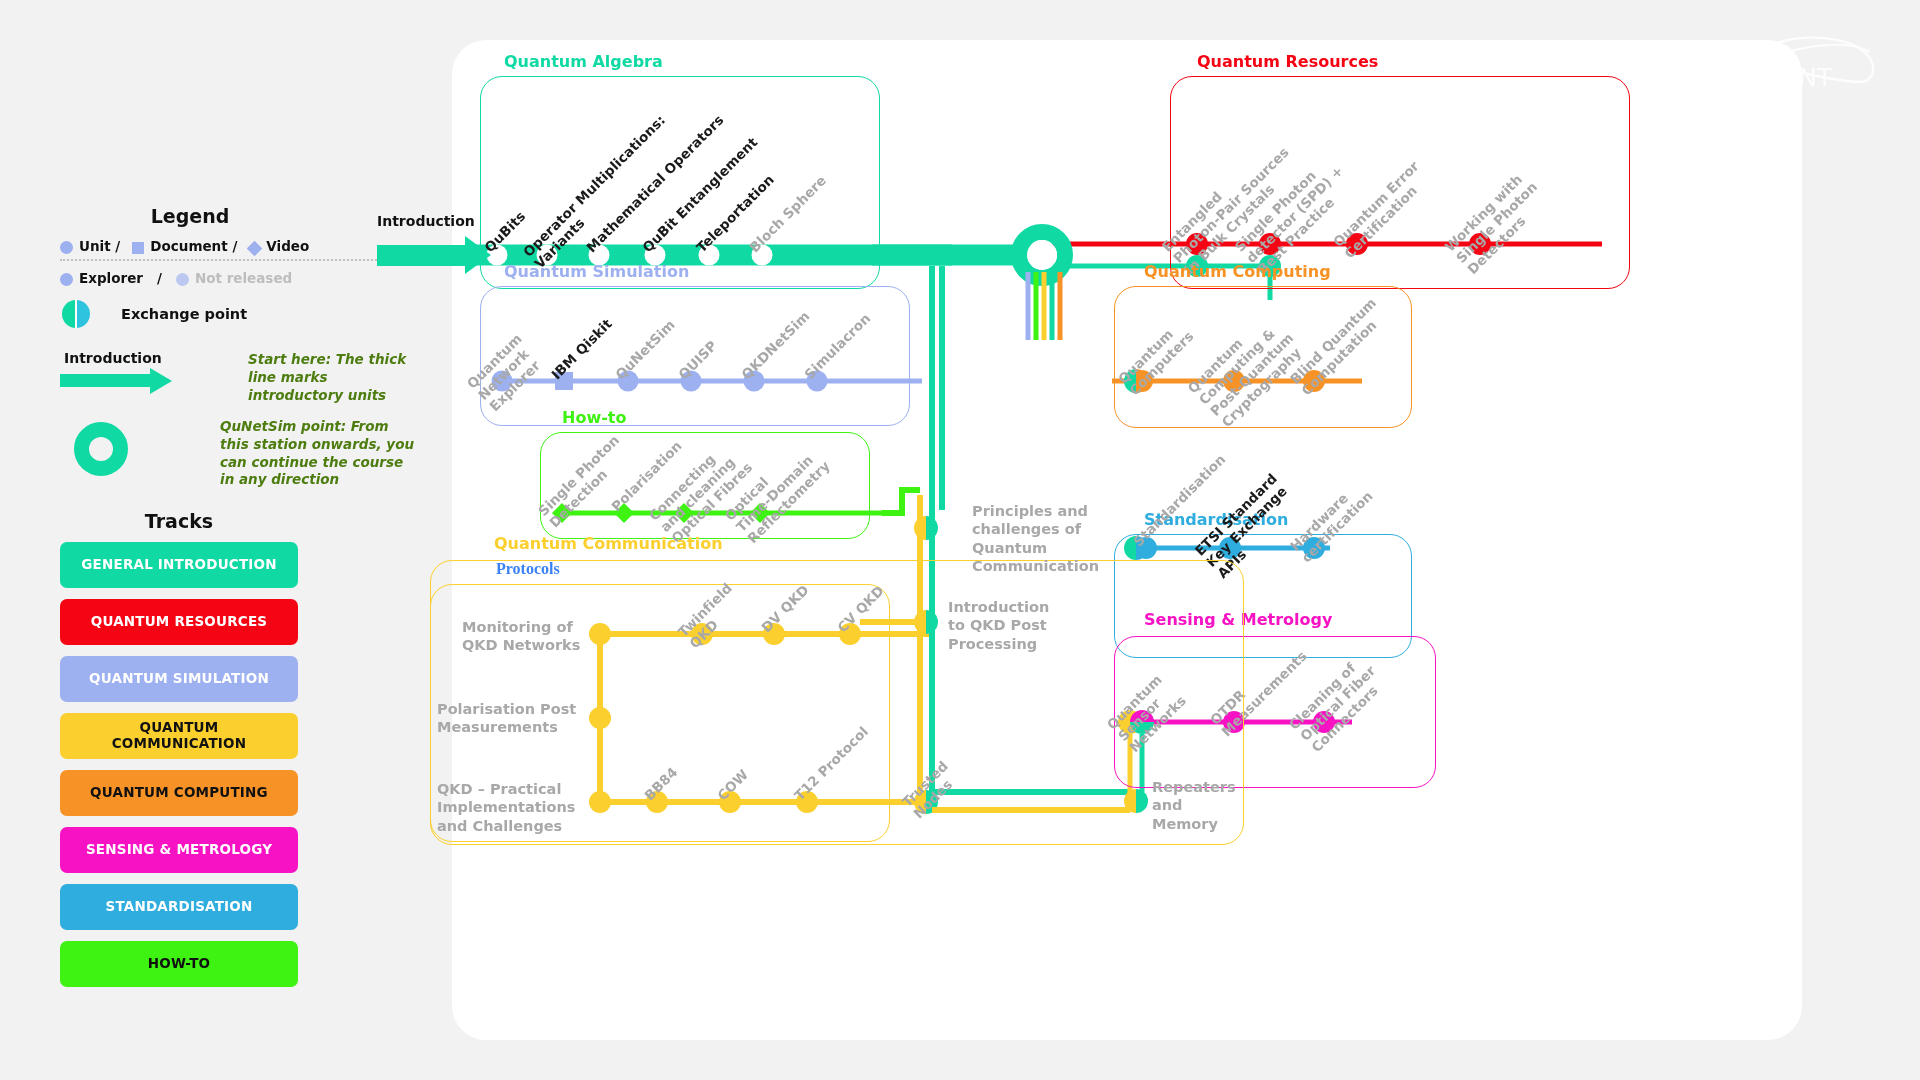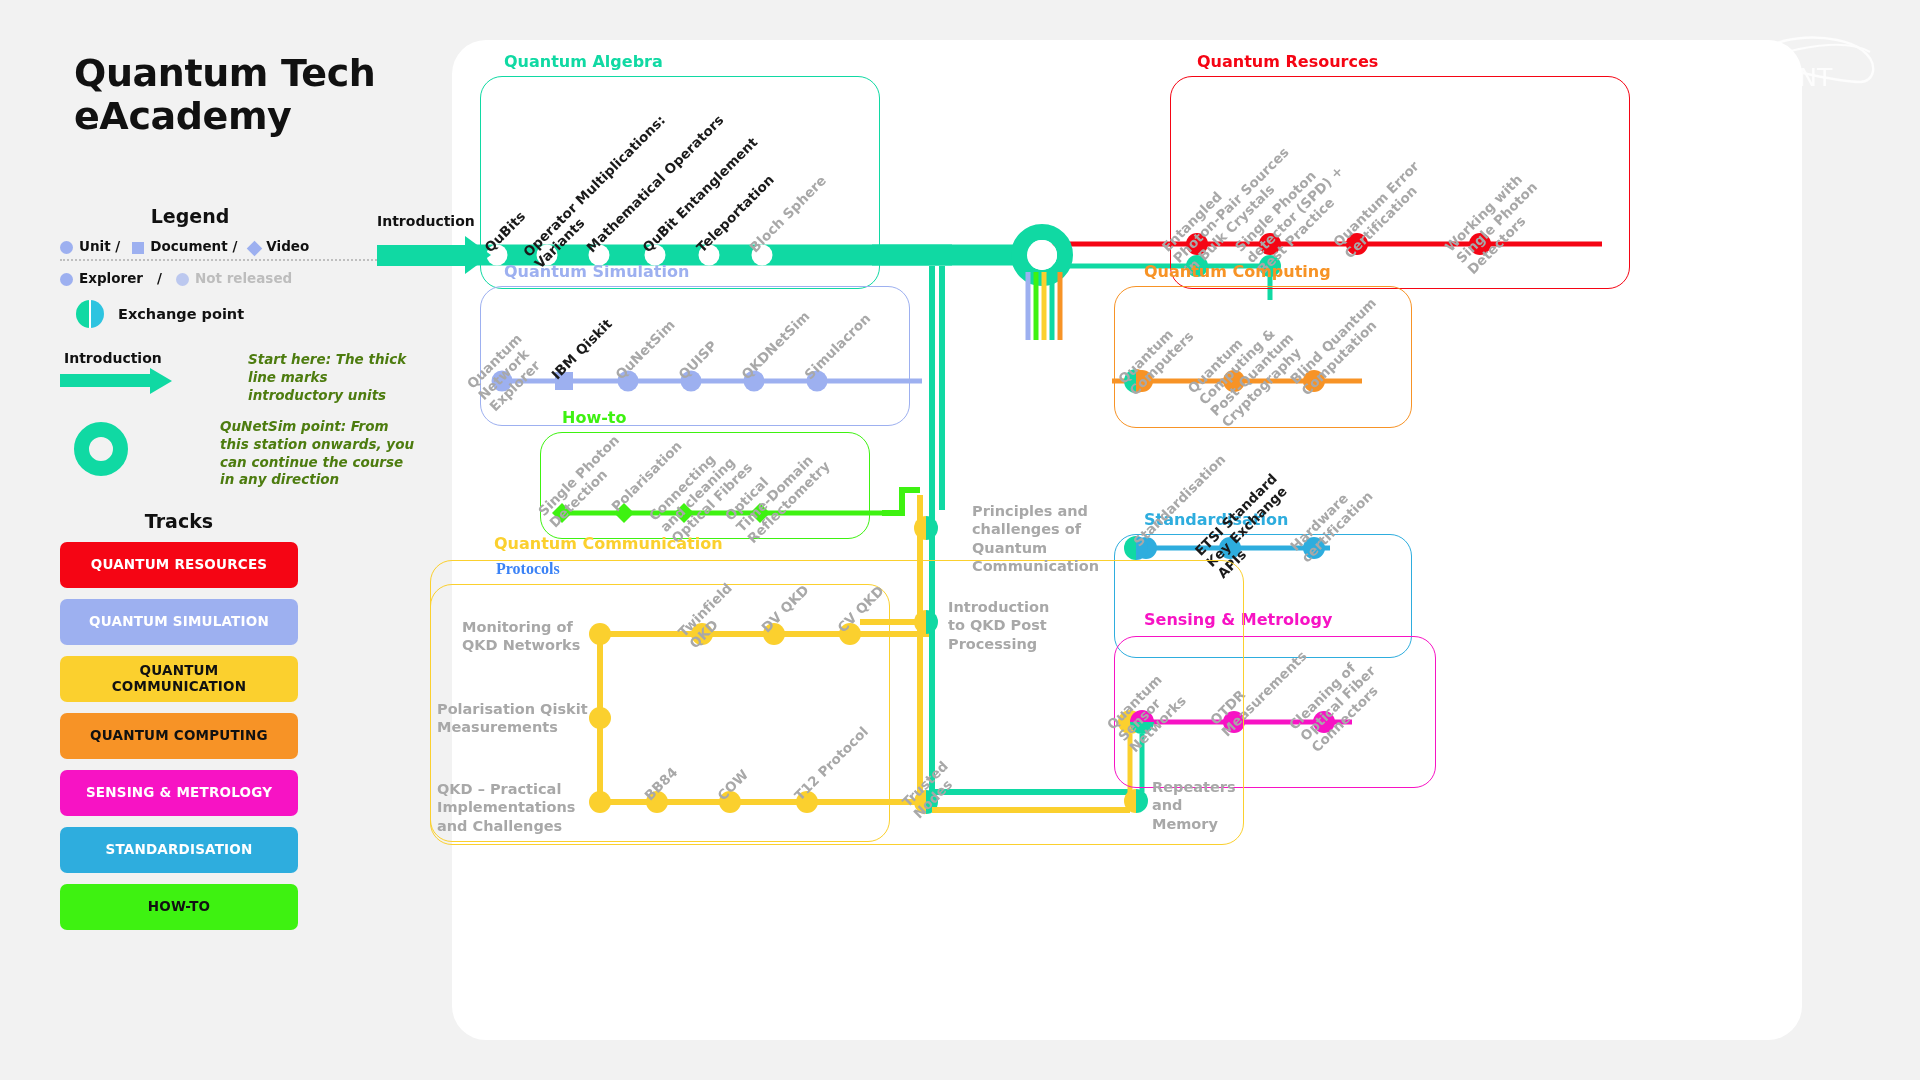--- a/index.html
+++ b/index.html
@@ -32,21 +32,21 @@
   }
   .legend-row.dotted-under {
     border-bottom: 2px dotted #bfbfbf; padding-bottom: 5px; margin-bottom: 5px;
   }
   .dot-s { width: 13px; height: 13px; border-radius: 50%; background: #9db0f0; display: inline-block; flex: none; }
   .sq-s  { width: 12px; height: 12px; background: #9db0f0; display: inline-block; flex: none; }
   .di-s  { width: 11px; height: 11px; background: #9db0f0; display: inline-block; flex: none; transform: rotate(45deg); }
   .dot-faded { background: #bcc8ef; }
   .muted-txt { color: #bdbdbd; }
 
-  #exchange-legend { position: absolute; left: 76px; top: 300px; display: flex; align-items: center; gap: 14px; }
+  #exchange-legend { position: absolute; left: 62px; top: 300px; display: flex; align-items: center; gap: 31px; }
   .halfdot {
     width: 28px; height: 28px; border-radius: 50%;
     background: linear-gradient(90deg, #10d9a3 0 46%, #ffffff 46% 54%, #2ec4e0 54% 100%);
   }
   #exchange-legend .lbl { font-size: 14.5px; font-weight: 800; color: #111; }
 
   #intro-legend { position: absolute; left: 60px; top: 350px; width: 330px; }
   #intro-legend .intro-word { font-size: 14px; font-weight: 800; color: #111; margin-left: 4px; }
   #intro-legend .arrow-wrap { position: relative; width: 120px; height: 26px; margin-top: 2px; }
   .arrow-shape { position: absolute; left: 0; top: 6px; width: 96px; height: 13px; background: #10d9a3; }
@@ -104,22 +104,20 @@
 
   #geant-logo { position: absolute; right: 36px; top: 26px; width: 150px; height: 66px; opacity: 0.85; }
 </style>
 </head>
 <body>
 
 <div id="root">
 
   <div id="left-panel">
 
-    <div id="page-title">Quantum Tech
-eAcademy</div>
 
     <div id="legend-block">
       <div class="legend-heading">Legend</div>
 
       <div class="legend-row dotted-under">
         <span class="dot-s"></span>
         <span>Unit /</span>
         <span class="sq-s" style="margin-left:6px"></span>
         <span>Document /</span>
         <span class="di-s" style="margin-left:6px"></span>
@@ -150,20 +148,23 @@
     </div>
 
     <div id="exch-note-block">
       <span class="ring"></span>
       <div class="note-txt" id="exch-note">QuNetSim point: From this station onwards, you can continue the course in any direction</div>
     </div>
 
     <div id="tracks-block">
       <div class="tracks-heading">Tracks</div>
       <div id="tracks-list">
+          <div class="track-btn" style="background: rgb(16, 217, 163); color: rgb(255, 255, 255);">
+            <span>GENERAL INTRODUCTION</span>
+          </div>
           <div class="track-btn" style="background: rgb(245, 5, 20); color: rgb(255, 255, 255);">
             <span>QUANTUM RESOURCES</span>
           </div>
           <div class="track-btn" style="background: rgb(157, 176, 240); color: rgb(255, 255, 255);">
             <span>QUANTUM SIMULATION</span>
           </div>
           <div class="track-btn" style="background: rgb(251, 208, 46); color: rgb(17, 17, 17);">
             <span>QUANTUM COMMUNICATION</span>
           </div>
           <div class="track-btn" style="background: rgb(247, 147, 38); color: rgb(17, 17, 17);">
@@ -324,21 +325,21 @@
         <div class="grp-title" style="left: 44px; top: 520px; color: #3b82f6; font-family: Liberation Serif, serif;">Protocols</div>
         <div class="grp-box" style="left: -22px; top: 544px; width: 460px; height: 258px; border: 1.3px solid rgb(251, 208, 46);"></div>
         <div class="diag-label" style="left: 246px; top: 580px;">Twinfield<br>QKD</div>
         <div class="diag-label" style="left: 318px; top: 580px;">DV QKD</div>
         <div class="diag-label" style="left: 394px; top: 580px;">CV QKD</div>
         <div class="diag-label" style="left: 201px; top: 748px;">BB84</div>
         <div class="diag-label" style="left: 274px; top: 748px;">COW</div>
         <div class="diag-label" style="left: 351px; top: 748px;">T12 Protocol</div>
         <div class="flat-label rt" style="left: 10px; top: 578px; width: 130px;">Monitoring of
 QKD Networks</div>
-        <div class="flat-label rt" style="left: -15px; top: 660px; width: 155px;">Polarisation Qiskit
+        <div class="flat-label rt" style="left: -15px; top: 660px; width: 155px;">Polarisation Post
 Measurements</div>
         <div class="flat-label rt" style="left: -15px; top: 740px; width: 155px;">QKD – Practical
 Implementations
 and Challenges</div>
         <div class="flat-label" style="left: 496px; top: 462px; width: 140px; margin-left: 24px;">Principles and
 challenges of
 Quantum
 Communication</div>
         <div class="flat-label" style="left: 496px; top: 558px; width: 130px;">Introduction
 to QKD Post

